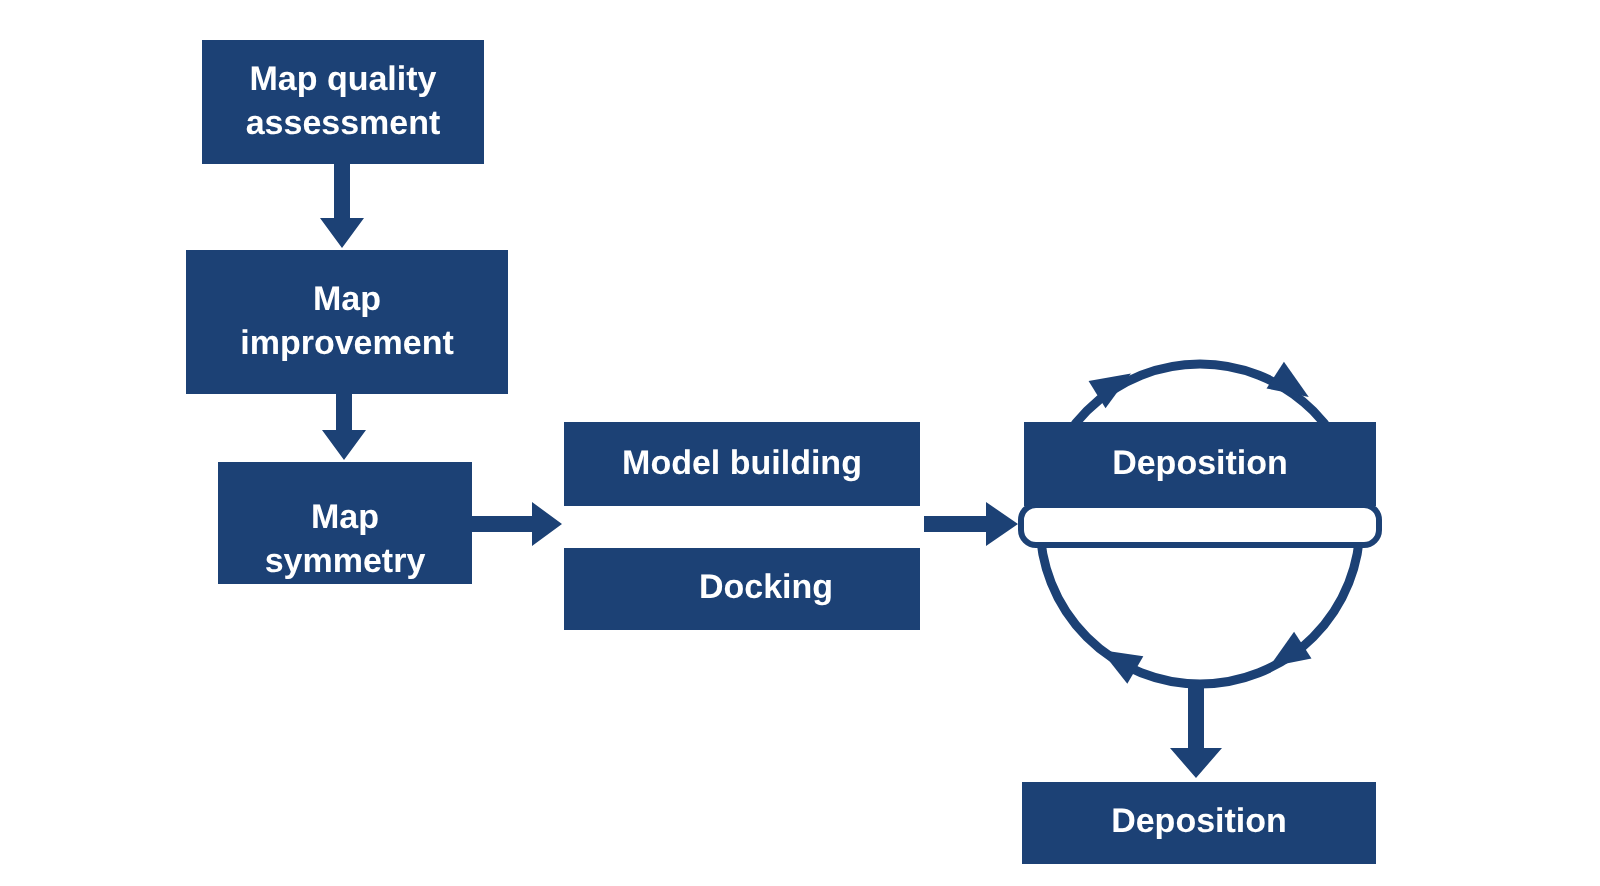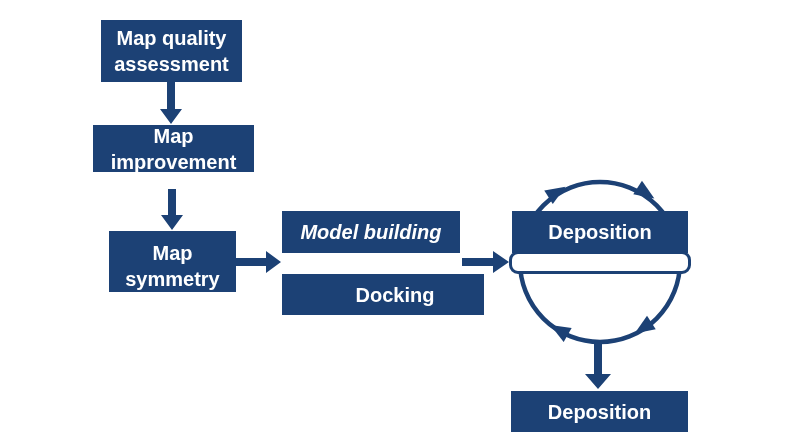--- a/index.html
+++ b/index.html
@@ -24,21 +24,21 @@
   }
   .node {
     position: absolute;
     background: var(--accent, #1c4175);
     color: #ffffff;
     display: flex;
     align-items: center;
     justify-content: center;
     text-align: center;
     font-weight: 700;
-    font-size: 20px;
+    font-size: 17px;
     line-height: 1.3;
     z-index: 2;
     box-sizing: border-box;
   }
   .gap-band {
     position: absolute;
     left: 509px;
     top: 251px;
     width: 182px;
     height: 23px;
@@ -46,24 +46,24 @@
     border: 3px solid var(--accent, #1c4175);
     border-radius: 9px;
     box-sizing: border-box;
     z-index: 3;
   }
   .cycle-arc { fill: none; stroke: var(--accent, #1c4175); stroke-width: 4.5; }
   .arrow-shape { fill: var(--accent, #1c4175); stroke: none; }
 
   
   .n-map-quality   { left: 101px; top:  20px; width: 141px; height: 62px; padding: 0 8px; }
-  .n-map-improve   { left:  93px; top: 125px; width: 161px; height: 47px; padding: 0 18px; }
+  .n-map-improve   { left:  93px; top: 125px; width: 161px; height: 72px; padding: 0 18px; }
   .n-map-symmetry  { left: 109px; top: 231px; width: 127px; height: 61px; padding: 0 6px; align-items: flex-end; }
-  .n-model-build   { left: 282px; top: 211px; width: 178px; height: 42px; font-style: italic; }
-  .n-docking       { left: 282px; top: 274px; width: 202px; height: 41px; padding-left: 24px; }
+  .n-model-build   { left: 282px; top: 211px; width: 178px; height: 42px; }
+  .n-docking       { left: 282px; top: 274px; width: 178px; height: 41px; padding-left: 24px; }
   .n-refinement    { left: 512px; top: 211px; width: 176px; height: 42px; }
   .n-validation    { left: 512px; top: 273px; width: 176px; height: 42px; }
   .n-deposition    { left: 511px; top: 391px; width: 177px; height: 41px; text-align: center; }
 </style>
 </head>
 <body>
 
 <div class="canvas">
 
   <svg class="arrow-layer" width="800" height="443" viewBox="0 0 800 443">

